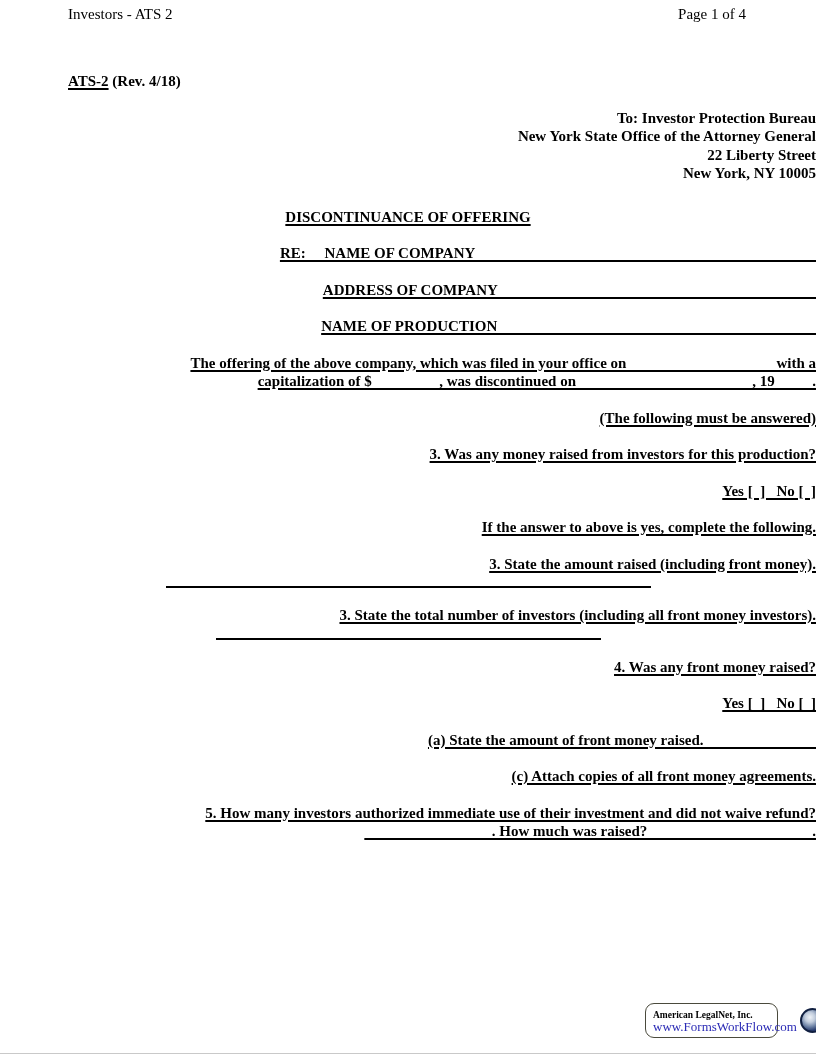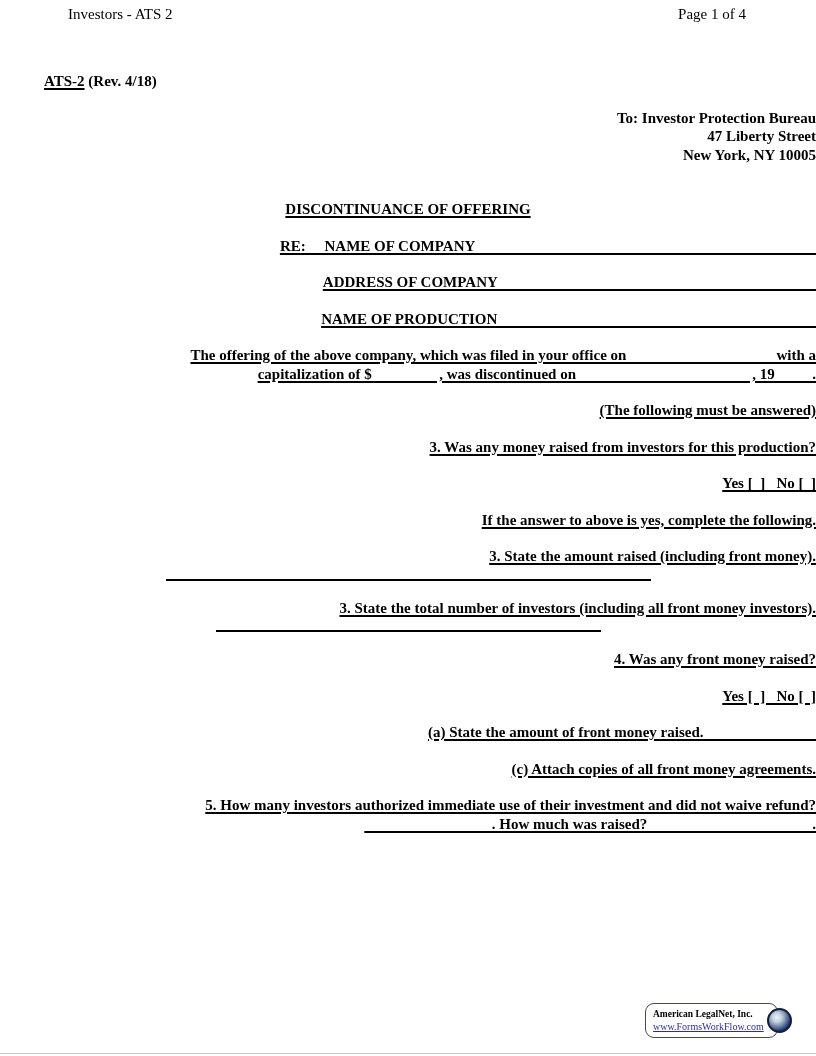--- a/index.html
+++ b/index.html
@@ -20,22 +20,22 @@
     display: flex;
     justify-content: space-between;
     padding: 5px 70px 0 68px;
     font-weight: normal;
   }
   .content { font-weight: bold; }
   .c  { text-align: center; }
   .u  { text-decoration: underline; text-decoration-thickness: 1.5px; text-underline-offset: 2px; }
   .mt   { margin-top: 18px; text-align: right; }
   .mt48 { margin-top: 48.5px; }
-  .mt35 { margin-top: 36px; }
-  .left-block { padding-left: 44px; }
+  .mt35 { margin-top: 25px; }
+  .left-block { padding-left: 68px; }
   .indent { padding-left: 32px; }
   .re-wrap { margin-left: 136px; }
   .re-wrap .sub { margin-left: 48px; }
   .rule {
     height: 15px;
     border-bottom: 2px solid #000000;
     margin-left: auto;
     margin-right: auto;
   }
   .rule-q2 { width: 485px; }
@@ -50,23 +50,22 @@
     border-radius: 9px;
     background: #ffffff;
     display: flex;
     align-items: center;
     padding: 2px 3px 2px 7px;
     gap: 3px;
   }
   .alntext { flex: 1; line-height: 11px; white-space: nowrap; }
   .alnname { font-size: 9.5px; font-weight: bold; color: #000000; }
   .alnurl  {
-    font-size: 10px;
+    font-size: 13px;
     color: #2a2ab5;
-    text-decoration: underline;
     cursor: pointer;
     display: inline-block;
   }
   .alnglobe {
     width: 25px; height: 25px;
     border-radius: 50%;
     border: 2px solid #101f40;
     background: radial-gradient(circle at 38% 35%, #eef2f7 0%, #c2cddd 26%, #6d82a5 50%, #24386b 72%, #0e1a38 100%);
     flex: 0 0 auto;
   }
@@ -92,21 +91,22 @@
     <div class="left-block mt48">
       <span class="u">ATS-2</span>
       <span>(Rev. 4/18)</span>
     </div>
 
     <div class="left-block mt">
       <div>
         <span>To:</span>
         <span>Investor Protection Bureau</span>
       </div>
-      <div class="indent">47 Liberty Street</div>
+      <div class="indent">New York State Office of the Attorney General</div>
+      <div class="indent">22 Liberty Street</div>
       <div class="indent">New York, NY 10005</div>
     </div>
 
     <div class="c u mt35">DISCONTINUANCE OF OFFERING</div>
 
     <div class="re-wrap">
       <div class="u mt">RE:&nbsp;&nbsp;&nbsp;&nbsp;&nbsp;NAME OF COMPANY &nbsp;&nbsp;&nbsp;&nbsp;&nbsp;&nbsp;&nbsp;&nbsp;&nbsp;&nbsp;&nbsp;&nbsp;&nbsp;&nbsp;&nbsp;&nbsp;&nbsp;&nbsp;&nbsp;&nbsp;&nbsp;&nbsp;&nbsp;&nbsp;&nbsp;&nbsp;&nbsp;&nbsp;&nbsp;&nbsp;&nbsp;&nbsp;&nbsp;&nbsp;&nbsp;&nbsp;&nbsp;&nbsp;&nbsp;&nbsp;&nbsp;&nbsp;&nbsp;&nbsp;&nbsp;&nbsp;&nbsp;&nbsp;&nbsp;&nbsp;&nbsp;&nbsp;&nbsp;&nbsp;&nbsp;&nbsp;&nbsp;&nbsp;&nbsp;&nbsp;&nbsp;&nbsp;&nbsp;&nbsp;&nbsp;&nbsp;&nbsp;&nbsp;&nbsp;&nbsp;&nbsp;&nbsp;&nbsp;&nbsp;&nbsp;&nbsp;&nbsp;&nbsp;&nbsp;&nbsp;&nbsp;&nbsp;&nbsp;&nbsp;&nbsp;&nbsp;&nbsp;&nbsp;&nbsp;&nbsp;</div>
       <div class="u mt sub">ADDRESS OF COMPANY &nbsp;&nbsp;&nbsp;&nbsp;&nbsp;&nbsp;&nbsp;&nbsp;&nbsp;&nbsp;&nbsp;&nbsp;&nbsp;&nbsp;&nbsp;&nbsp;&nbsp;&nbsp;&nbsp;&nbsp;&nbsp;&nbsp;&nbsp;&nbsp;&nbsp;&nbsp;&nbsp;&nbsp;&nbsp;&nbsp;&nbsp;&nbsp;&nbsp;&nbsp;&nbsp;&nbsp;&nbsp;&nbsp;&nbsp;&nbsp;&nbsp;&nbsp;&nbsp;&nbsp;&nbsp;&nbsp;&nbsp;&nbsp;&nbsp;&nbsp;&nbsp;&nbsp;&nbsp;&nbsp;&nbsp;&nbsp;&nbsp;&nbsp;&nbsp;&nbsp;&nbsp;&nbsp;&nbsp;&nbsp;&nbsp;&nbsp;&nbsp;&nbsp;&nbsp;&nbsp;&nbsp;&nbsp;&nbsp;&nbsp;&nbsp;&nbsp;&nbsp;&nbsp;&nbsp;&nbsp;&nbsp;&nbsp;&nbsp;&nbsp;</div>
       <div class="u mt sub">NAME OF PRODUCTION &nbsp;&nbsp;&nbsp;&nbsp;&nbsp;&nbsp;&nbsp;&nbsp;&nbsp;&nbsp;&nbsp;&nbsp;&nbsp;&nbsp;&nbsp;&nbsp;&nbsp;&nbsp;&nbsp;&nbsp;&nbsp;&nbsp;&nbsp;&nbsp;&nbsp;&nbsp;&nbsp;&nbsp;&nbsp;&nbsp;&nbsp;&nbsp;&nbsp;&nbsp;&nbsp;&nbsp;&nbsp;&nbsp;&nbsp;&nbsp;&nbsp;&nbsp;&nbsp;&nbsp;&nbsp;&nbsp;&nbsp;&nbsp;&nbsp;&nbsp;&nbsp;&nbsp;&nbsp;&nbsp;&nbsp;&nbsp;&nbsp;&nbsp;&nbsp;&nbsp;&nbsp;&nbsp;&nbsp;&nbsp;&nbsp;&nbsp;&nbsp;&nbsp;&nbsp;&nbsp;&nbsp;&nbsp;&nbsp;&nbsp;&nbsp;&nbsp;&nbsp;&nbsp;&nbsp;&nbsp;&nbsp;&nbsp;&nbsp;&nbsp;</div>
     </div>

